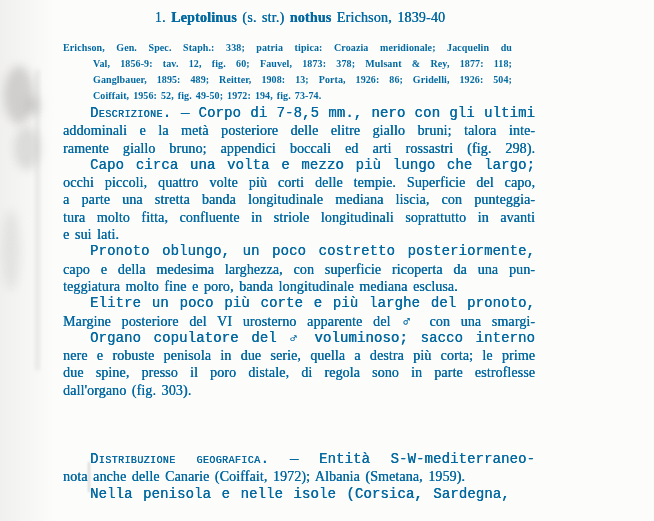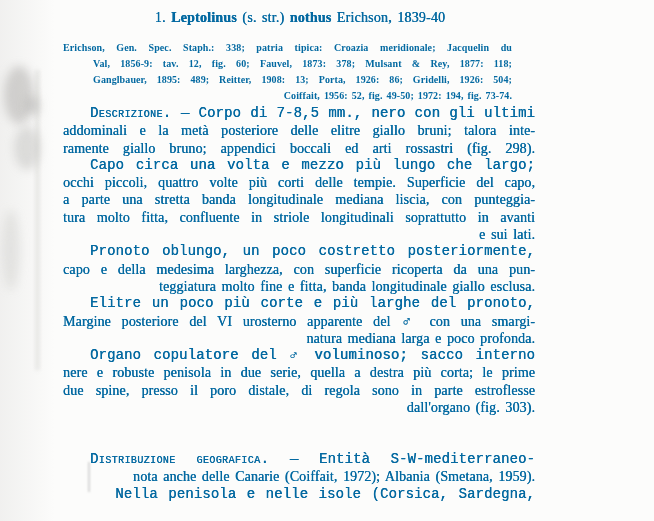--- a/index.html
+++ b/index.html
@@ -55,21 +55,21 @@
     text-shadow:0.3px 0 0 currentColor;
   }
   .dist-block{
     position:absolute;left:63px;top:451px;width:472px;
     font-size:14px;line-height:17.3px;
     letter-spacing:0.1px;
     text-shadow:0.3px 0 0 currentColor;
   }
   .ln{height:17.3px;overflow:hidden;}
   .j{text-align:justify;text-align-last:justify;}
-  .last{text-align:right;word-spacing:0.14em;}
+  .last{text-align:left;word-spacing:0.14em;}
   .ind{padding-left:27px;font-family:Liberation Mono, monospace;}
   .ind.j{width:445px;}
   .sc{font-variant:small-caps;letter-spacing:0.4px;}
 </style>
 </head>
 <body>
 
 <div class="page">
 
   <div class="edge-shade"></div>
@@ -99,24 +99,23 @@
     <div class="ln j ind"><span class="sc">Descrizione.</span><span> — Corpo di 7-8,5 mm., nero con gli ultimi segmenti</span></div>
     <div class="ln j">addominali e la metà posteriore delle elitre giallo bruni; talora inte-</div>
     <div class="ln j">ramente giallo bruno; appendici boccali ed arti rossastri (fig. 298).</div>
     <div class="ln j ind">Capo circa una volta e mezzo più lungo che largo; tempie parallele;</div>
     <div class="ln j">occhi piccoli, quattro volte più corti delle tempie. Superficie del capo,</div>
     <div class="ln j">a parte una stretta banda longitudinale mediana liscia, con punteggia-</div>
     <div class="ln j">tura molto fitta, confluente in striole longitudinali soprattutto in avanti</div>
     <div class="ln last">e sui lati.</div>
     <div class="ln j ind">Pronoto oblungo, un poco costretto posteriormente, più lungo del</div>
     <div class="ln j">capo e della medesima larghezza, con superficie ricoperta da una pun-</div>
-    <div class="ln last">teggiatura molto fine e fitta, banda longitudinale giallo esclusa.</div>
+    <div class="ln last">teggiatura molto fine e poro, banda longitudinale mediana esclusa.</div>
     <div class="ln j ind">Elitre un poco più corte e più larghe del pronoto, con punteggiatura</div>
     <div class="ln j">Margine posteriore del VI urosterno apparente del ♂ con una smargi-</div>
-    <div class="ln last">natura mediana larga e poco profonda.</div>
     <div class="ln j ind">Organo copulatore del ♂ voluminoso; sacco interno corto, con spine</div>
     <div class="ln j">nere e robuste penisola in due serie, quella a destra più corta; le prime</div>
     <div class="ln j">due spine, presso il poro distale, di regola sono in parte estroflesse</div>
     <div class="ln last">dall'organo (fig. 303).</div>
   </div>
 
   <div class="dist-block">
     <div class="ln j ind"><span class="sc">Distribuzione geografica.</span><span> — Entità S-W-mediterraneo-balcanica,</span></div>
     <div class="ln last">nota anche delle Canarie (Coiffait, 1972); Albania (Smetana, 1959).</div>
     <div class="ln last ind">Nella penisola e nelle isole (Corsica, Sardegna, Sicilia, Giglio).</div>

